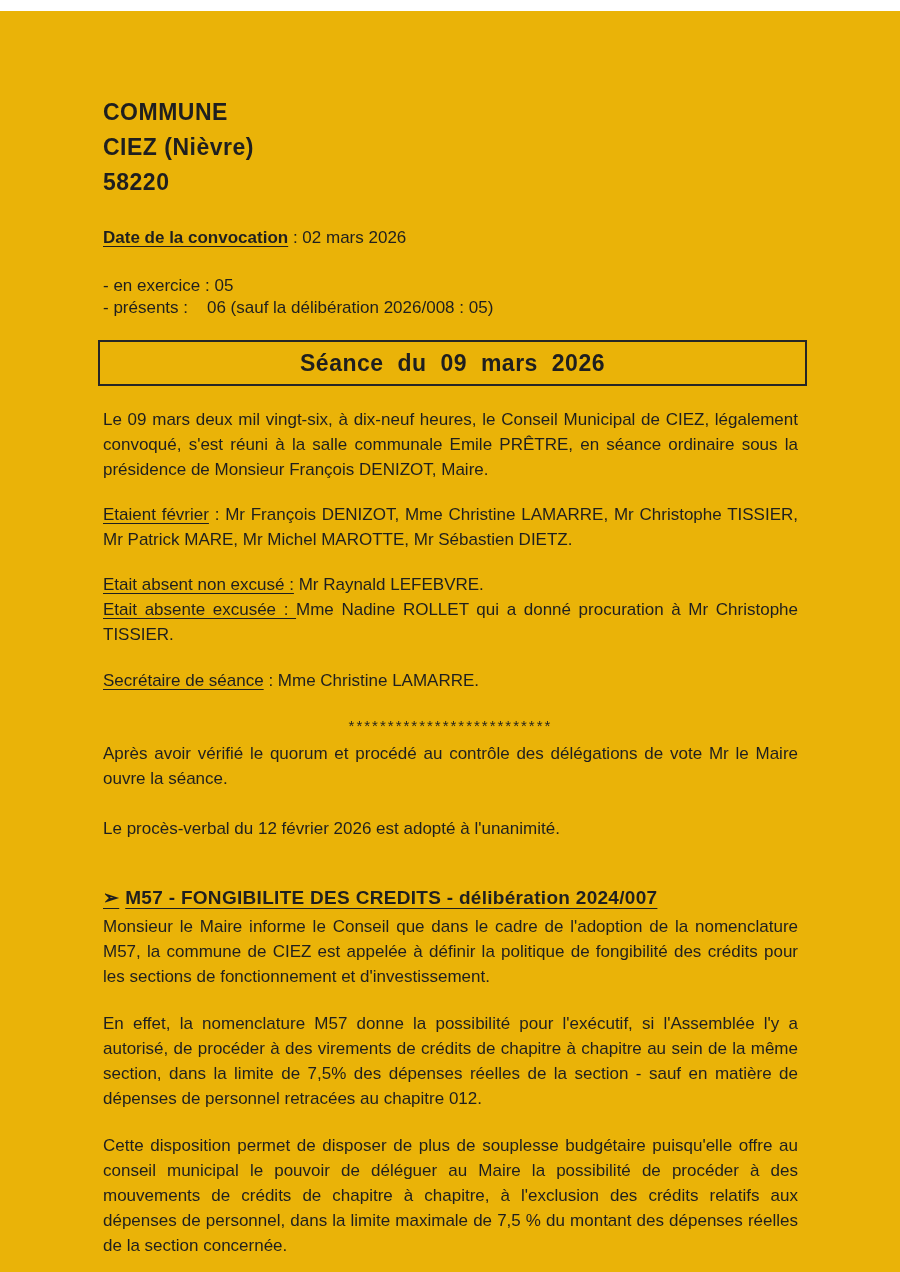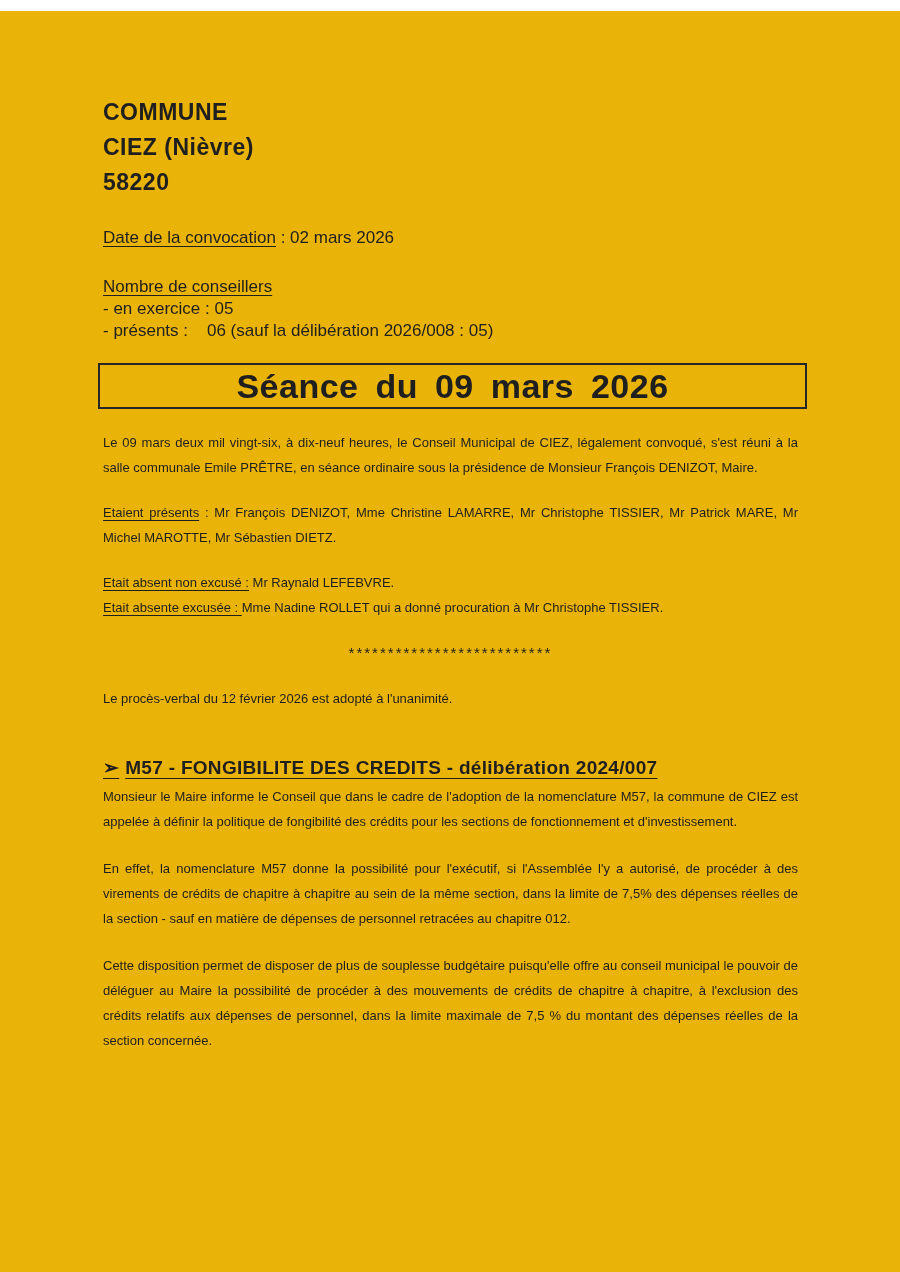--- a/index.html
+++ b/index.html
@@ -22,43 +22,43 @@
     line-height: 35px;
     letter-spacing: 0.5px;
   }
 
   .meta-line {
     margin-top: 27px;
     font-size: 17px;
     line-height: 22px;
   }
   .u  { text-decoration: underline; text-underline-offset: 3px; }
-  .b  { font-weight: normal; }
+  .b  { font-weight: bold; text-align: right; }
 
   .counsellors { margin-top: 26px; }
   .counsellors-title { font-size: 17px; line-height: 23px; }
   .counsellors-item  { font-size: 17px; line-height: 22px; white-space: pre-wrap; }
 
   .seance-box {
     margin: 21px -9px 0 -5px;
     border: 2px solid #262626;
     height: 46px;
     display: flex;
     align-items: center;
     justify-content: center;
   }
   .seance-title {
-    font-size: 34px;
+    font-size: 23px;
     font-weight: bold;
     word-spacing: 7px;
     letter-spacing: 0.5px;
   }
 
   .para {
-    font-size: 13px;
+    font-size: 17px;
     line-height: 25px;
     text-align: justify;
   }
   .para.no-justify { text-align: left; }
 
   .mt-20 { margin-top: 20px; }
   .mt-21 { margin-top: 21px; }
   .mt-25 { margin-top: 25px; }
 
   .separator {
@@ -95,47 +95,50 @@
       <div>COMMUNE</div>
       <div>CIEZ (Nièvre)</div>
       <div>58220</div>
     </div>
 
     <div class="meta-line">
       <span class="u b">Date de la convocation</span><span> : 02 mars 2026</span>
     </div>
 
     <div class="counsellors">
-      <div class="counsellors-title u b">Nombre de conseillers</div>
       <div class="counsellors-item">- en exercice : 05</div>
       <div class="counsellors-item">- présents :    06 (sauf la délibération 2026/008 : 05)</div>
     </div>
 
     <div class="seance-box">
       <span class="seance-title">Séance du 09 mars 2026</span>
     </div>
 
     <p class="para mt-21">Le 09 mars deux mil vingt-six, à dix-neuf heures, le Conseil Municipal de CIEZ, légalement convoqué, s'est réuni à la salle communale Emile PRÊTRE, en séance ordinaire sous la présidence de Monsieur François DENIZOT, Maire.</p>
 
     <p class="para mt-20">
-      <span class="u">Etaient présents</span><span> : Mr François DENIZOT, Mme Christine LAMARRE, Mr Christophe TISSIER, Mr Patrick MARE, Mr Michel MAROTTE, Mr Sébastien DIETZ.</span>
+      <span class="u">Etaient février</span><span> : Mr François DENIZOT, Mme Christine LAMARRE, Mr Christophe TISSIER, Mr Patrick MARE, Mr Michel MAROTTE, Mr Sébastien DIETZ.</span>
     </p>
 
     <div class="mt-20">
       <p class="para no-justify">
         <span class="u">Etait absent non excusé :</span><span> Mr Raynald LEFEBVRE.</span>
       </p>
       <p class="para">
         <span class="u">Etait absente excusée : </span><span>Mme Nadine ROLLET qui a donné procuration à Mr Christophe TISSIER.</span>
       </p>
     </div>
 
+    <p class="para no-justify mt-21">
+      <span class="u">Secrétaire de séance</span><span> : Mme Christine LAMARRE.</span>
+    </p>
 
     <div class="separator">**************************</div>
 
+    <p class="para quorum">Après avoir vérifié le quorum et procédé au contrôle des délégations de vote Mr le Maire ouvre la séance.</p>
 
     <p class="para no-justify mt-25">Le procès-verbal du 12 février 2026 est adopté à l'unanimité.</p>
 
     <div class="section-heading">
       <span class="heading-underline arrow-bullet">➢</span><span class="heading-underline">M57 - FONGIBILITE DES CREDITS - délibération 2024/007</span>
     </div>
 
     <p class="para section-para-first">Monsieur le Maire informe le Conseil que dans le cadre de l'adoption de la nomenclature M57, la commune de CIEZ est appelée à définir la politique de fongibilité des crédits pour les sections de fonctionnement et d'investissement.</p>
     <p class="para section-para">En effet, la nomenclature M57 donne la possibilité pour l'exécutif, si l'Assemblée l'y a autorisé, de procéder à des virements de crédits de chapitre à chapitre au sein de la même section, dans la limite de 7,5% des dépenses réelles de la section - sauf en matière de dépenses de personnel retracées au chapitre 012.</p>
     <p class="para section-para">Cette disposition permet de disposer de plus de souplesse budgétaire puisqu'elle offre au conseil municipal le pouvoir de déléguer au Maire la possibilité de procéder à des mouvements de crédits de chapitre à chapitre, à l'exclusion des crédits relatifs aux dépenses de personnel, dans la limite maximale de 7,5 % du montant des dépenses réelles de la section concernée.</p>

